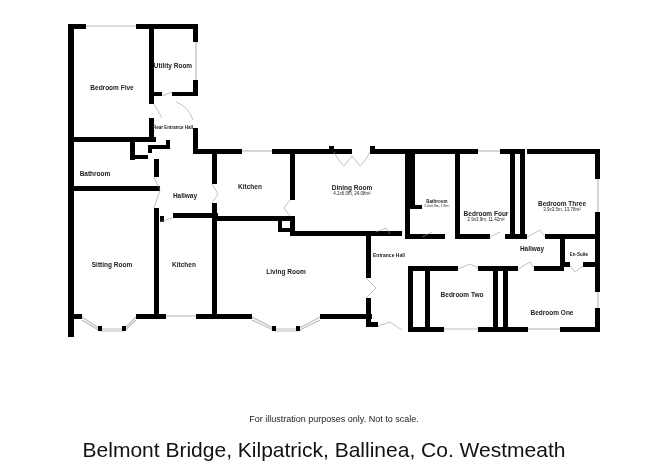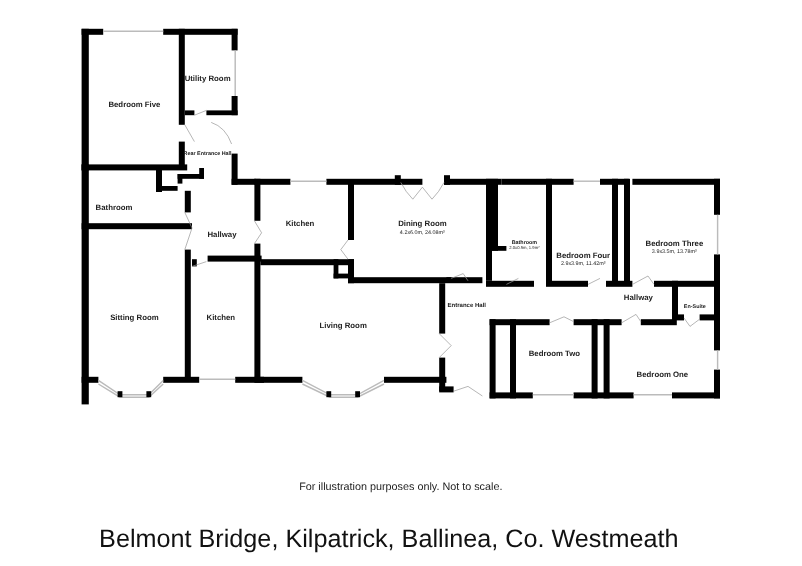--- a/index.html
+++ b/index.html
@@ -3,21 +3,21 @@
 <meta charset="utf-8">
 <style>
   html, body { margin:0; padding:0; background:#ffffff; }
   body { width:668px; height:472px; position:relative; overflow:hidden; font-family:"Liberation Sans", sans-serif; }
   #plan { position:absolute; left:0; top:0; width:668px; height:472px; }
   .lbl { position:absolute; transform:translate(-50%,-50%); text-align:center; color:#222; white-space:nowrap; line-height:1.15; }
   .lbl .n { font-size:6.5px; font-weight:bold; display:block; }
   .lbl .d { font-size:4.5px; display:block; }
   .lbl.sm .n { font-size:4.5px; }
   .lbl.sm .d { font-size:3.5px; }
-  .note { position:absolute; left:0; width:668px; top:400px; text-align:center; font-size:9px; color:#222; }
+  .note { position:absolute; left:0; width:668px; top:414px; text-align:center; font-size:9px; color:#222; }
   .addr { position:absolute; left:0; width:648px; top:438px; text-align:center; font-size:21px; color:#111; }
 </style>
 </head>
 <body>
 
 <svg id="plan" viewBox="0 0 668 472" xmlns="http://www.w3.org/2000/svg">
   <g fill="#000">
 
     <rect x="68" y="24" width="6" height="118"></rect>
     <rect x="68" y="24" width="18" height="5"></rect>

